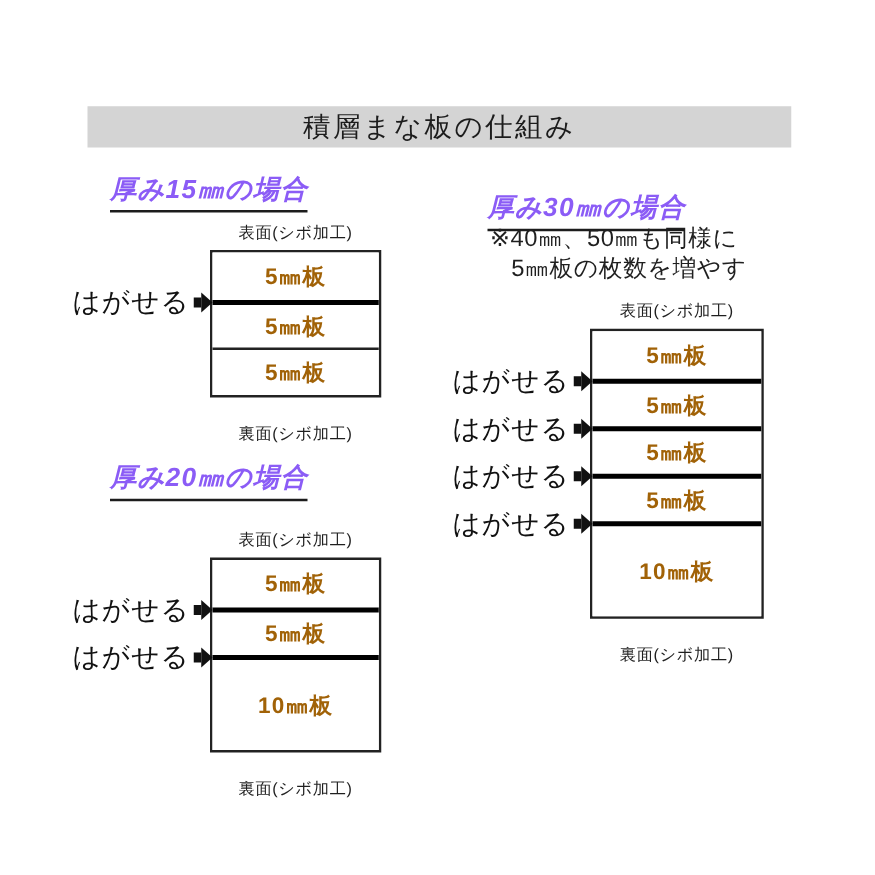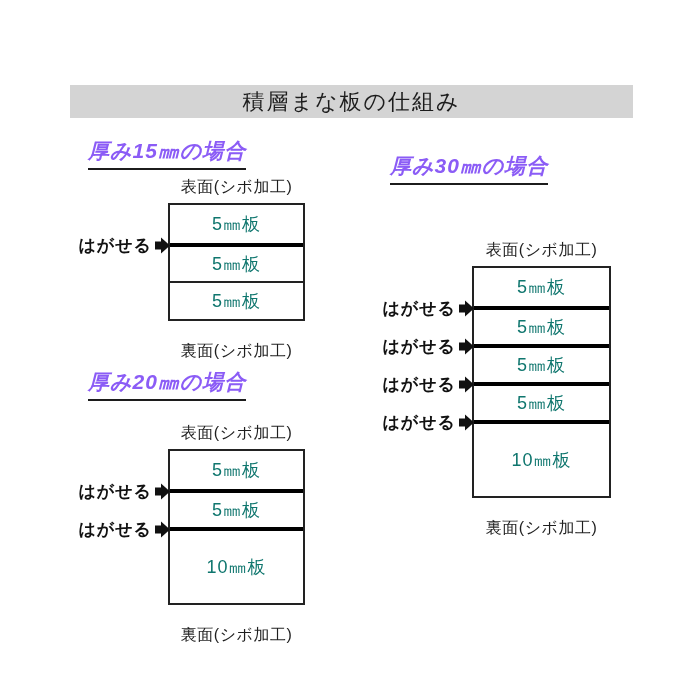--- a/index.html
+++ b/index.html
@@ -43,47 +43,48 @@
     font-size:19px; line-height:1.25; letter-spacing:0.5px; color:#1f1f1f;
     white-space:nowrap;
   }
   .note .line2 { margin-left:17px; }
   
   .diagram { position:absolute; }
   .diagram-15 { left:168px; top:177px; width:137px; }
   .diagram-20 { left:168px; top:423px; width:137px; }
   .diagram-30 { left:472px; top:240px; width:139px; }
   .surface-label, .back-label {
-    font-size:16px; letter-spacing:0.5px; color:#1f1f1f;
+    font-size:13px; letter-spacing:0.5px; color:#1f1f1f;
     text-align:center; white-space:nowrap;
   }
   .surface-label { margin-bottom:5px; }
   .back-label    { margin-top:20px; }
   .stack {
     position:relative;
     border:2px solid #222222;
     background:#ffffff;
   }
   .layer {
     display:flex; align-items:center; justify-content:center;
-    font-size:18px; letter-spacing:1px; color:#0f766e;
+    font-size:18px; letter-spacing:1px; color:#a16207;
     background:#ffffff;
+    font-weight:bold;
   }
   .layer.peel-divider { border-top:4px solid #000000; }
   .layer.thin-divider { border-top:2px solid #222222; }
   
   .peel-tag {
     position:absolute;
     right:100%;
     transform:translateY(-50%);
     display:flex; align-items:center;
     white-space:nowrap;
   }
   .peel-text {
-    font-size:17px; font-weight:700; letter-spacing:1px; color:#111111;
+    font-size:22px; font-weight:400; letter-spacing:1px; color:#111111;
     margin-right:3px;
   }
   .peel-arrow { display:flex; align-items:center; }
   .peel-arrow .stem { width:6px; height:8px; background:#111111; }
   .peel-arrow .head {
     width:0; height:0;
     border-left:9px solid #111111;
     border-top:8px solid transparent;
     border-bottom:8px solid transparent;
   }
@@ -146,20 +147,24 @@
           <span class="peel-arrow">
             <span class="stem"></span>
             <span class="head"></span>
           </span>
         </div>
       </div>
     <div class="back-label">裏面(シボ加工)</div>
   </div>
 
   <h2 class="sec-title title-30">厚み30㎜の場合</h2>
+  <div class="note">
+    <div class="line1">※40㎜、50㎜も同様に</div>
+    <div class="line2">5㎜板の枚数を増やす</div>
+  </div>
   <div class="diagram diagram-30">
     <div class="surface-label">表面(シボ加工)</div>
     <div class="stack">
         <div class="layer" style="height: 38px;">
           <span>5㎜板</span>
         </div>
         <div class="layer peel-divider" style="height: 38px;">
           <span>5㎜板</span>
         </div>
         <div class="peel-tag" style="top: 40px;">

